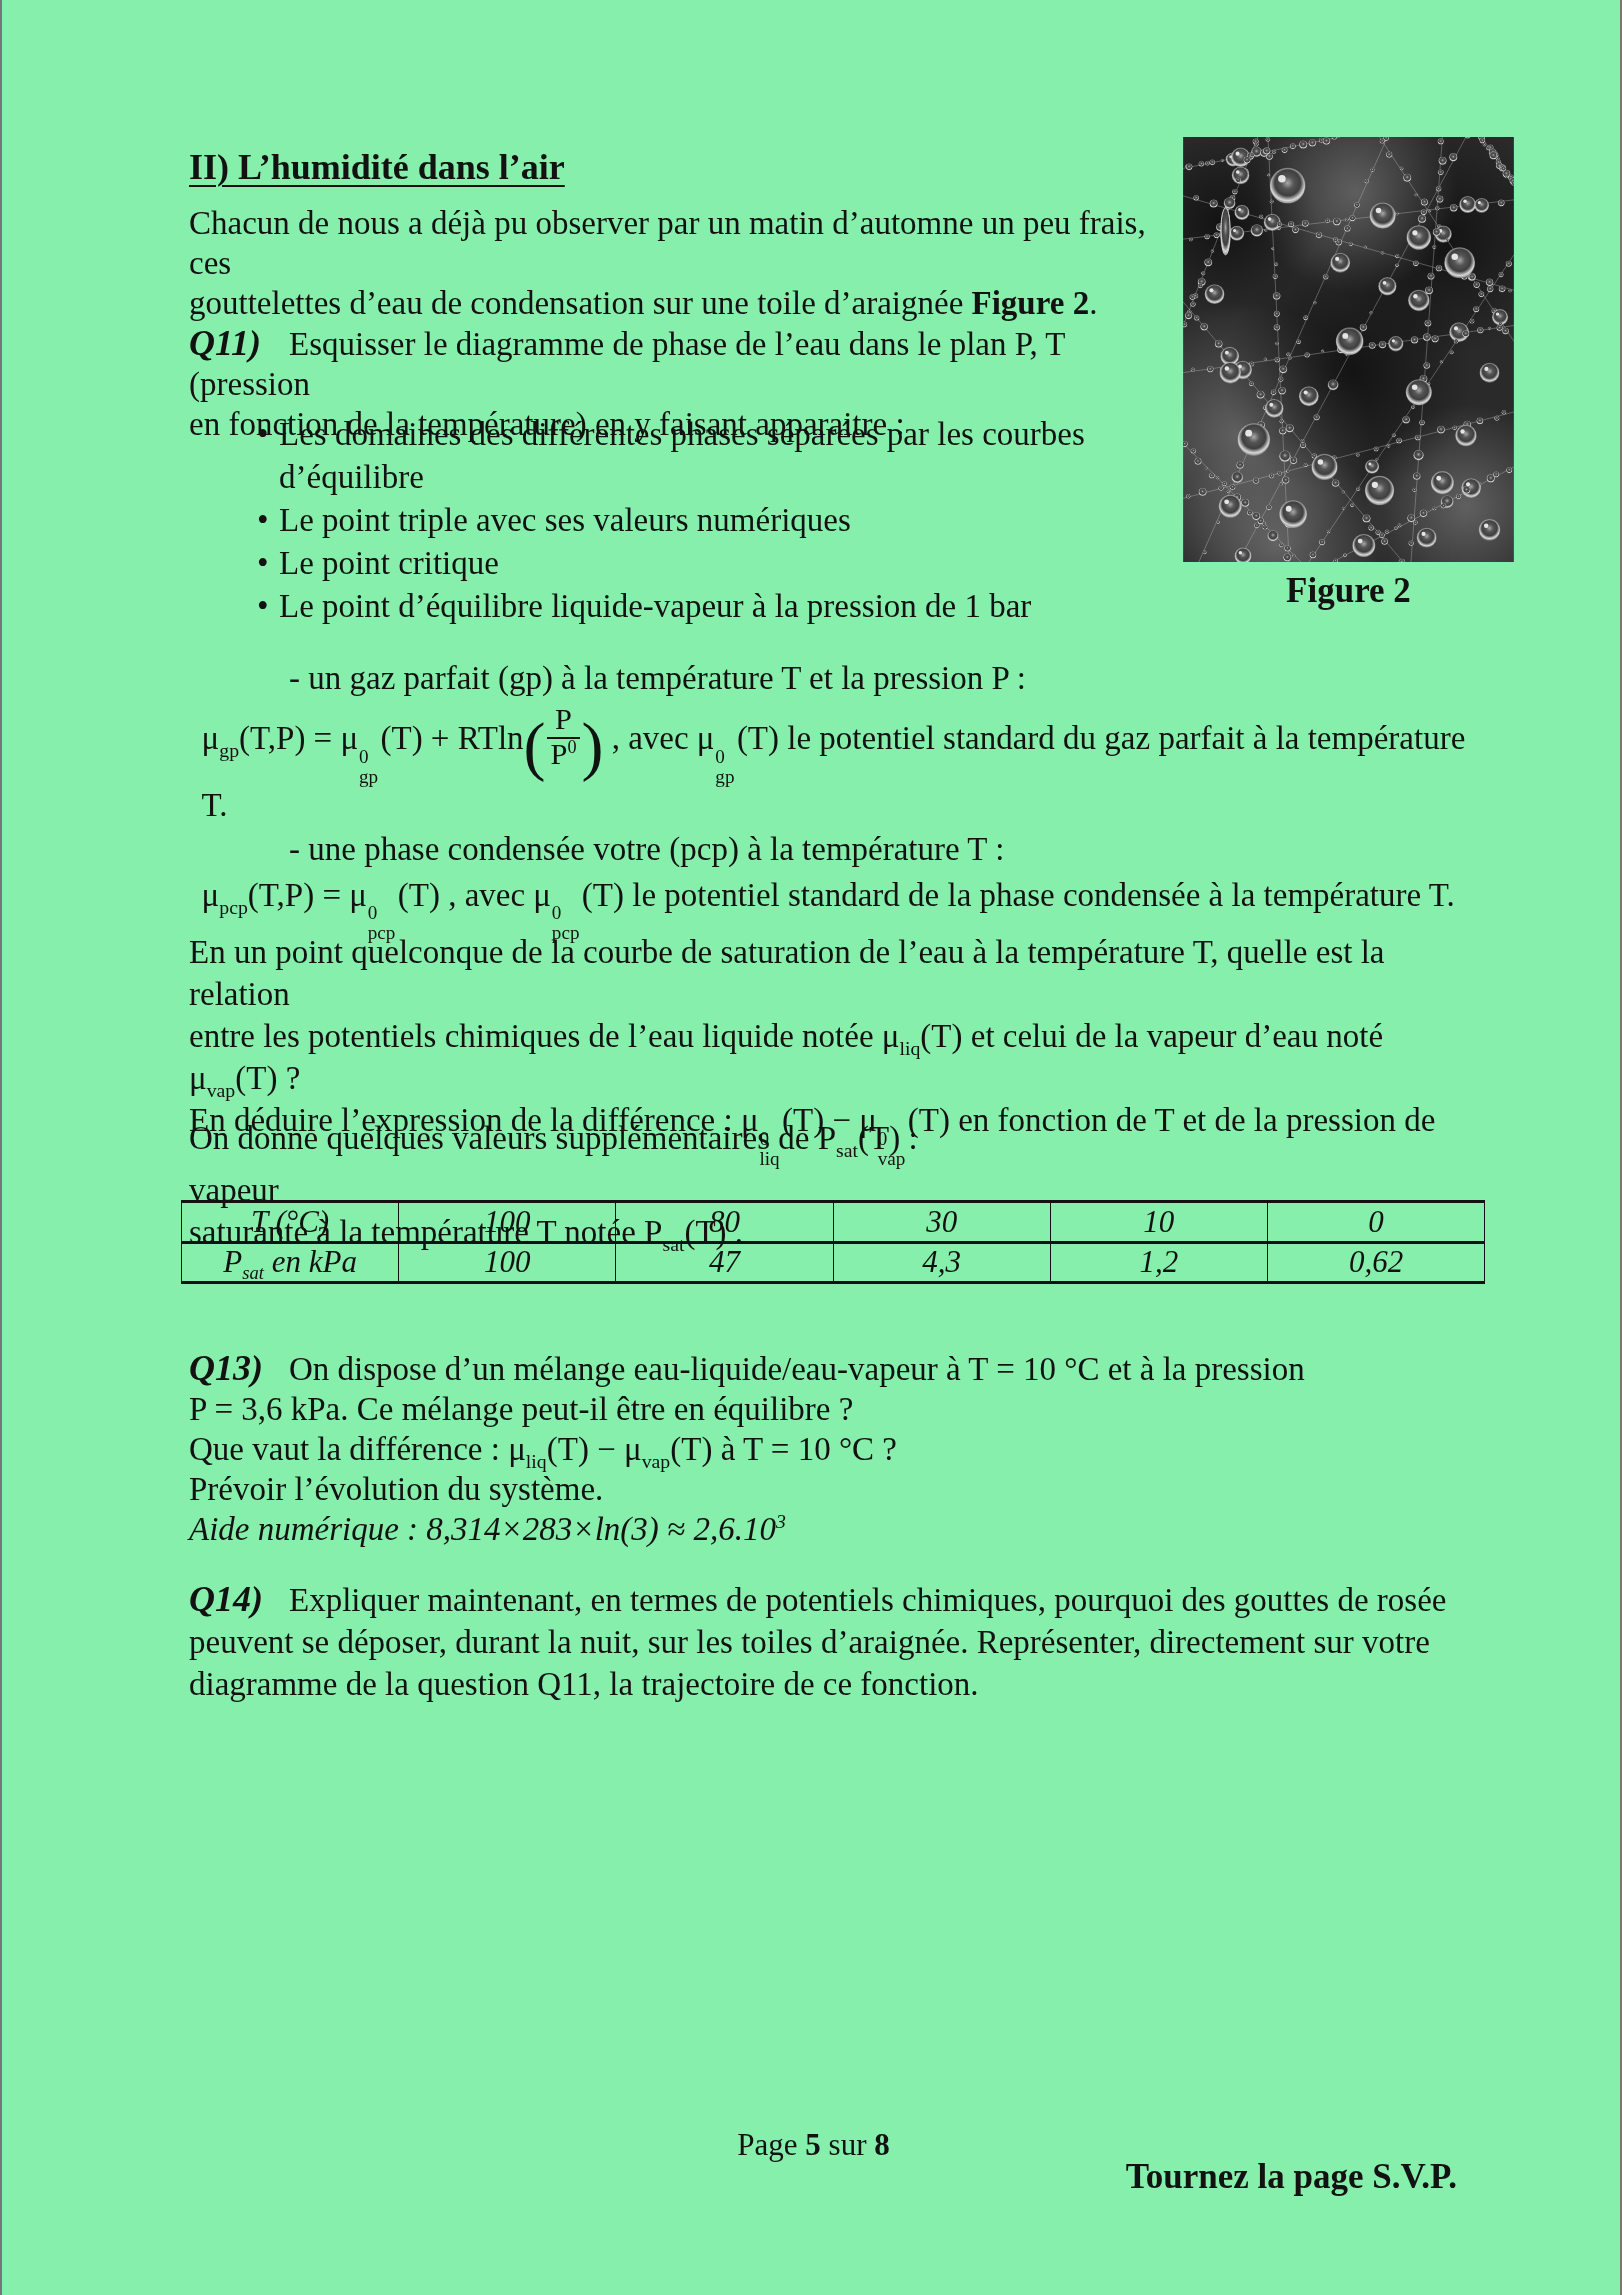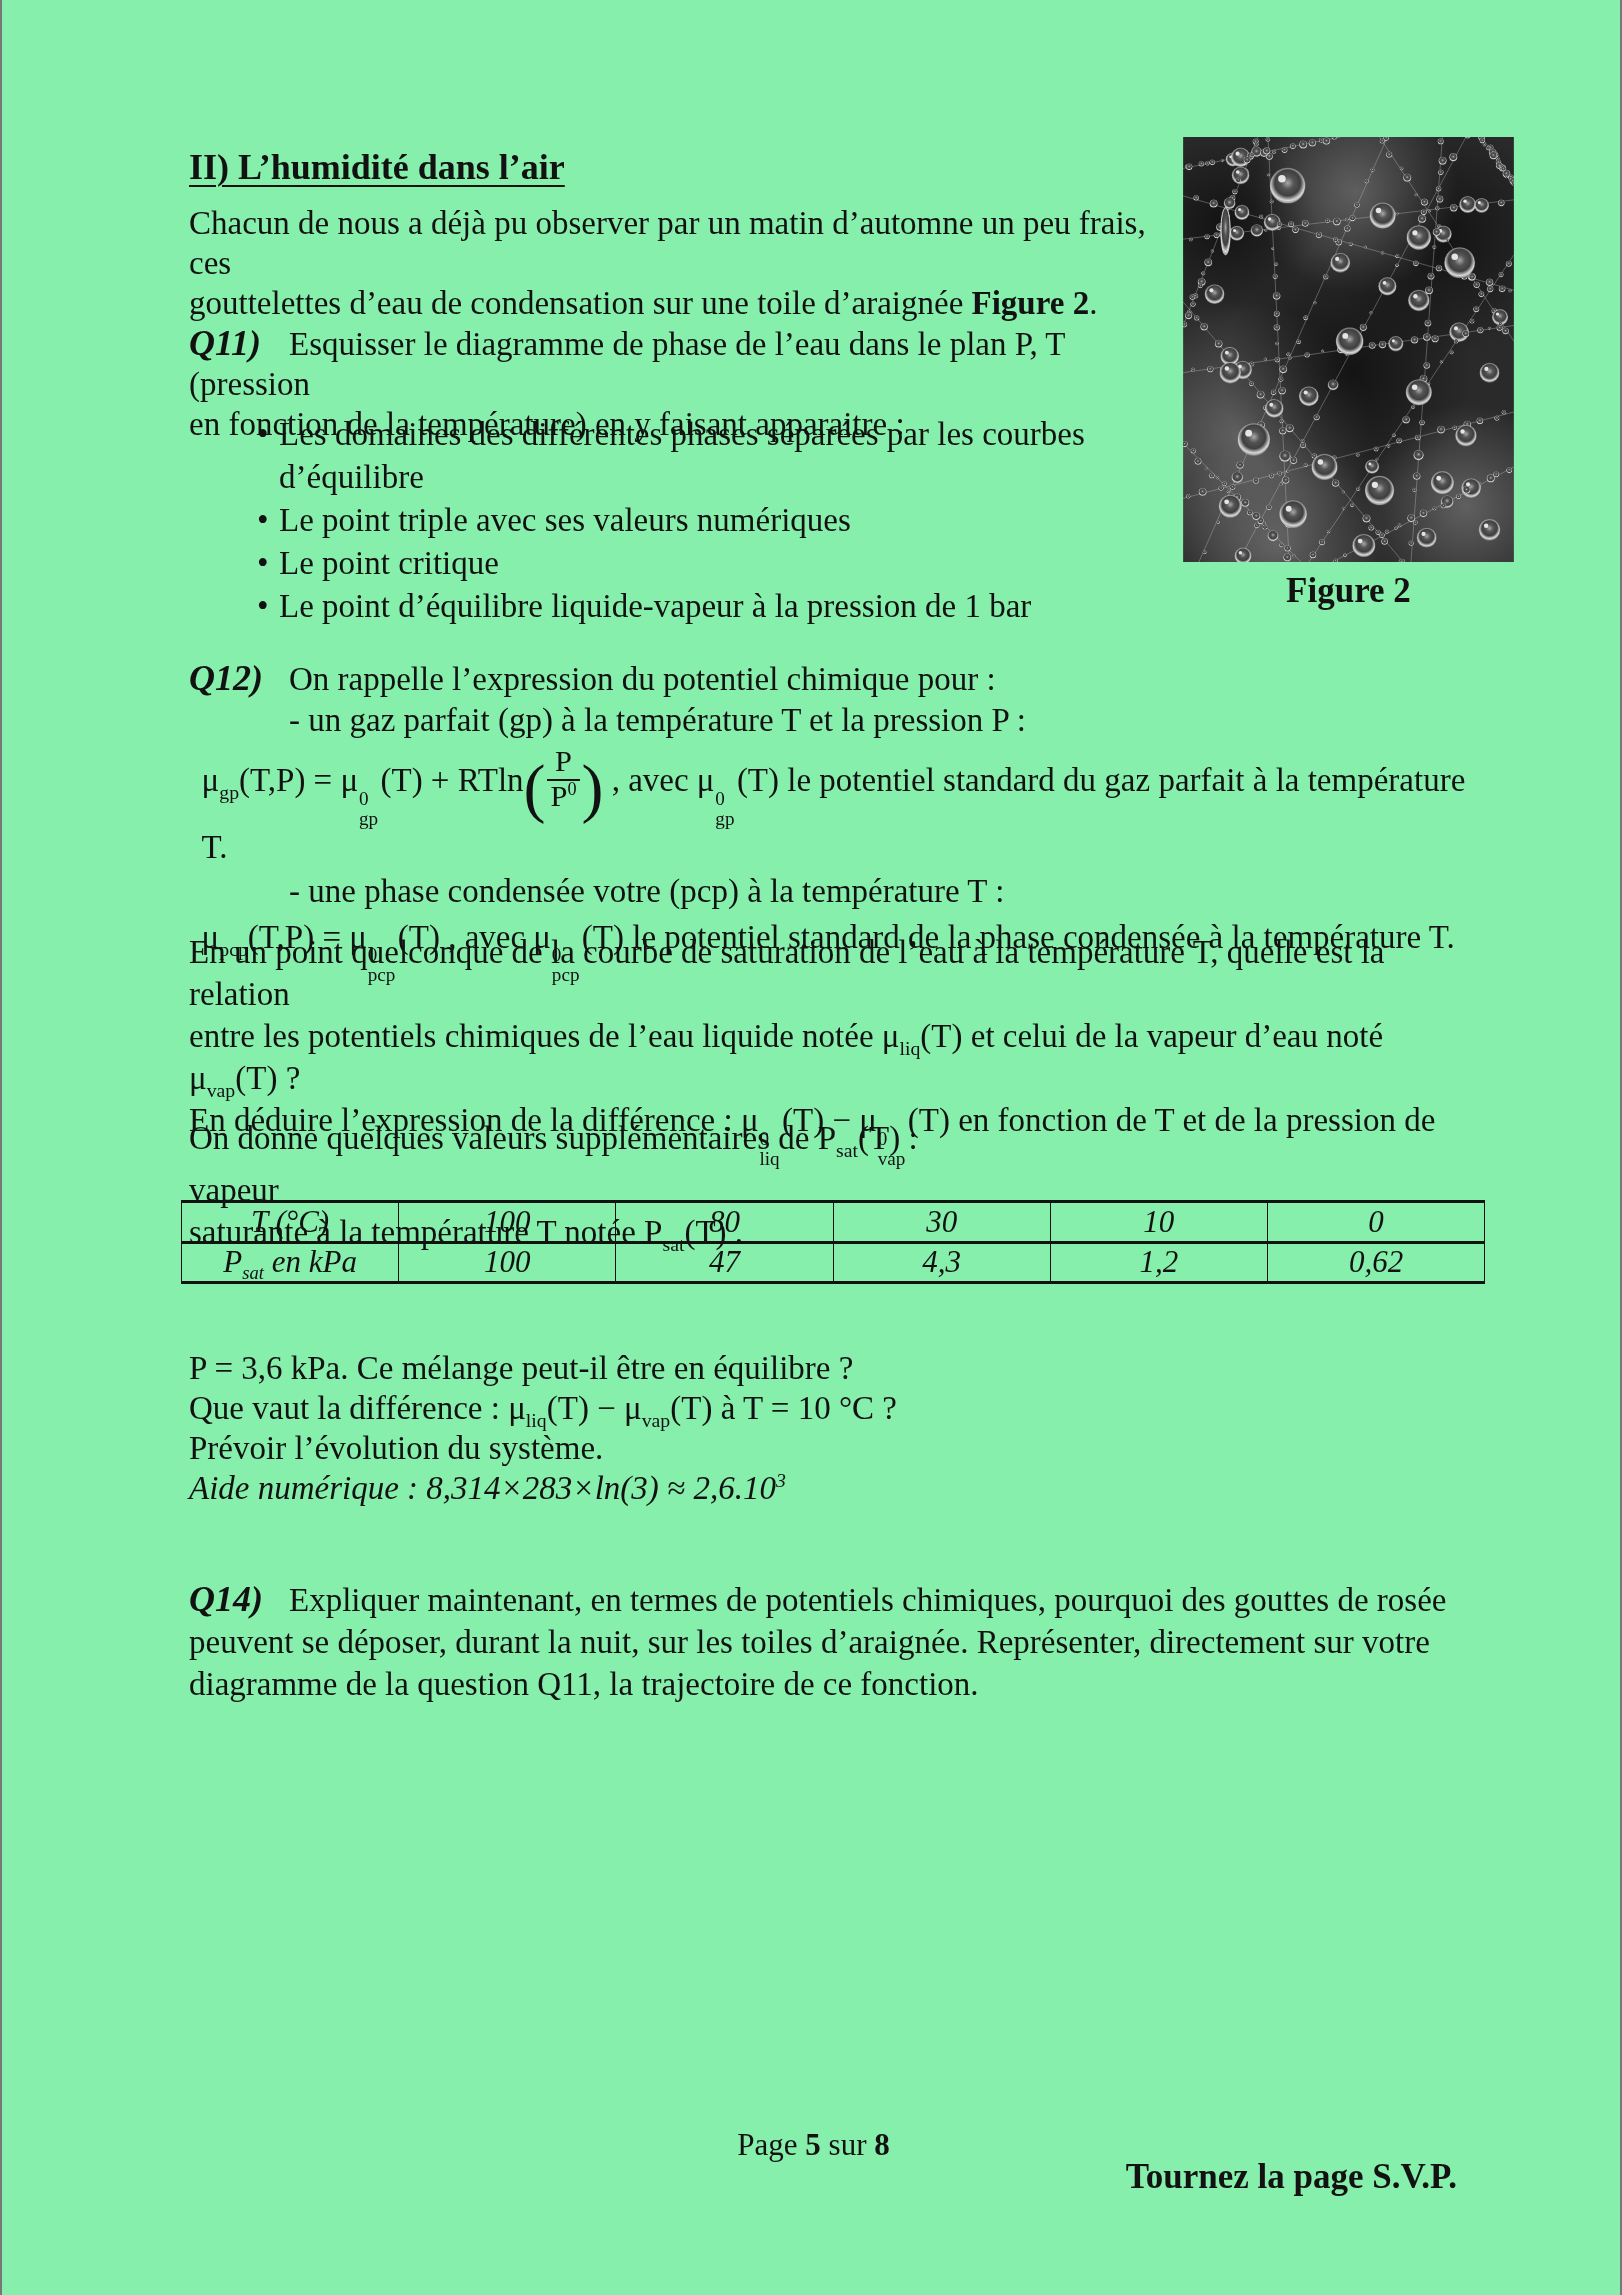--- a/index.html
+++ b/index.html
@@ -519,23 +519,20 @@
         <circle cx="385.71" cy="494.8" r="2.86" fill="#ffffff" opacity="0.85"></circle>
         <circle cx="230" cy="520" r="14" fill="url(#dg)" stroke="#e2e2e2" stroke-width="1.4" stroke-opacity="0.35"></circle>
         <circle cx="225.38" cy="514.4" r="3.08" fill="#ffffff" opacity="0.85"></circle>
         <circle cx="310" cy="510" r="12" fill="url(#dg)" stroke="#e2e2e2" stroke-width="1.4" stroke-opacity="0.35"></circle>
         <circle cx="306.04" cy="505.2" r="2.64" fill="#ffffff" opacity="0.85"></circle>
       </svg>
     <div id="figure-caption">Figure 2</div>
   </div>
 
   <div id="q12-block" class="abs">
-    <div class="line">
-      <span class="qlabel">Q12)</span><span>On rappelle l’expression du potentiel chimique pour :</span>
-    </div>
     <div class="line dash-indent">- un gaz parfait (gp) à la température T et la pression P :</div>
     <div class="formula">μ<sub>gp</sub>(T,P) = μ<span class="ss">
           <span>0</span>
           <span>gp</span>
         </span>(T) + RTln<span class="bigp">(</span><span class="frac"><span class="num">P</span><span class="den">P<sup>0</sup></span></span><span class="bigp">)</span> , avec μ<span class="ss">
           <span>0</span>
           <span>gp</span>
         </span>(T) le potentiel standard du gaz parfait à la température T.</div>
     <div class="line dash-indent">- une phase condensée votre (pcp) à la température T :</div>
     <div class="formula2">μ<sub>pcp</sub>(T,P) = μ<span class="ss">
@@ -579,20 +576,23 @@
         <td>47</td>
         <td>4,3</td>
         <td>1,2</td>
         <td>0,62</td>
       </tr>
     </tbody>
       </table>
   </div>
 
   <div id="q13-block" class="abs">
+    <div class="line">
+      <span class="qlabel">Q13)</span><span>On dispose d’un mélange eau-liquide/eau-vapeur à T = 10 °C et à la pression</span>
+    </div>
     <div class="line">P = 3,6 kPa. Ce mélange peut-il être en équilibre ?</div>
     <div class="line">Que vaut la différence : μ<sub>liq</sub>(T) − μ<sub>vap</sub>(T)  à T = 10 °C ?</div>
     <div class="line">Prévoir l’évolution du système.</div>
     <div class="line"><i>Aide numérique : 8,314×283×ln(3) ≈ 2,6.10<sup>3</sup></i></div>
   </div>
 
   <div id="q14-block" class="abs">
     <div class="line">
       <span class="qlabel">Q14)</span><span>Expliquer maintenant, en termes de potentiels chimiques, pourquoi des gouttes de rosée</span>
     </div>

